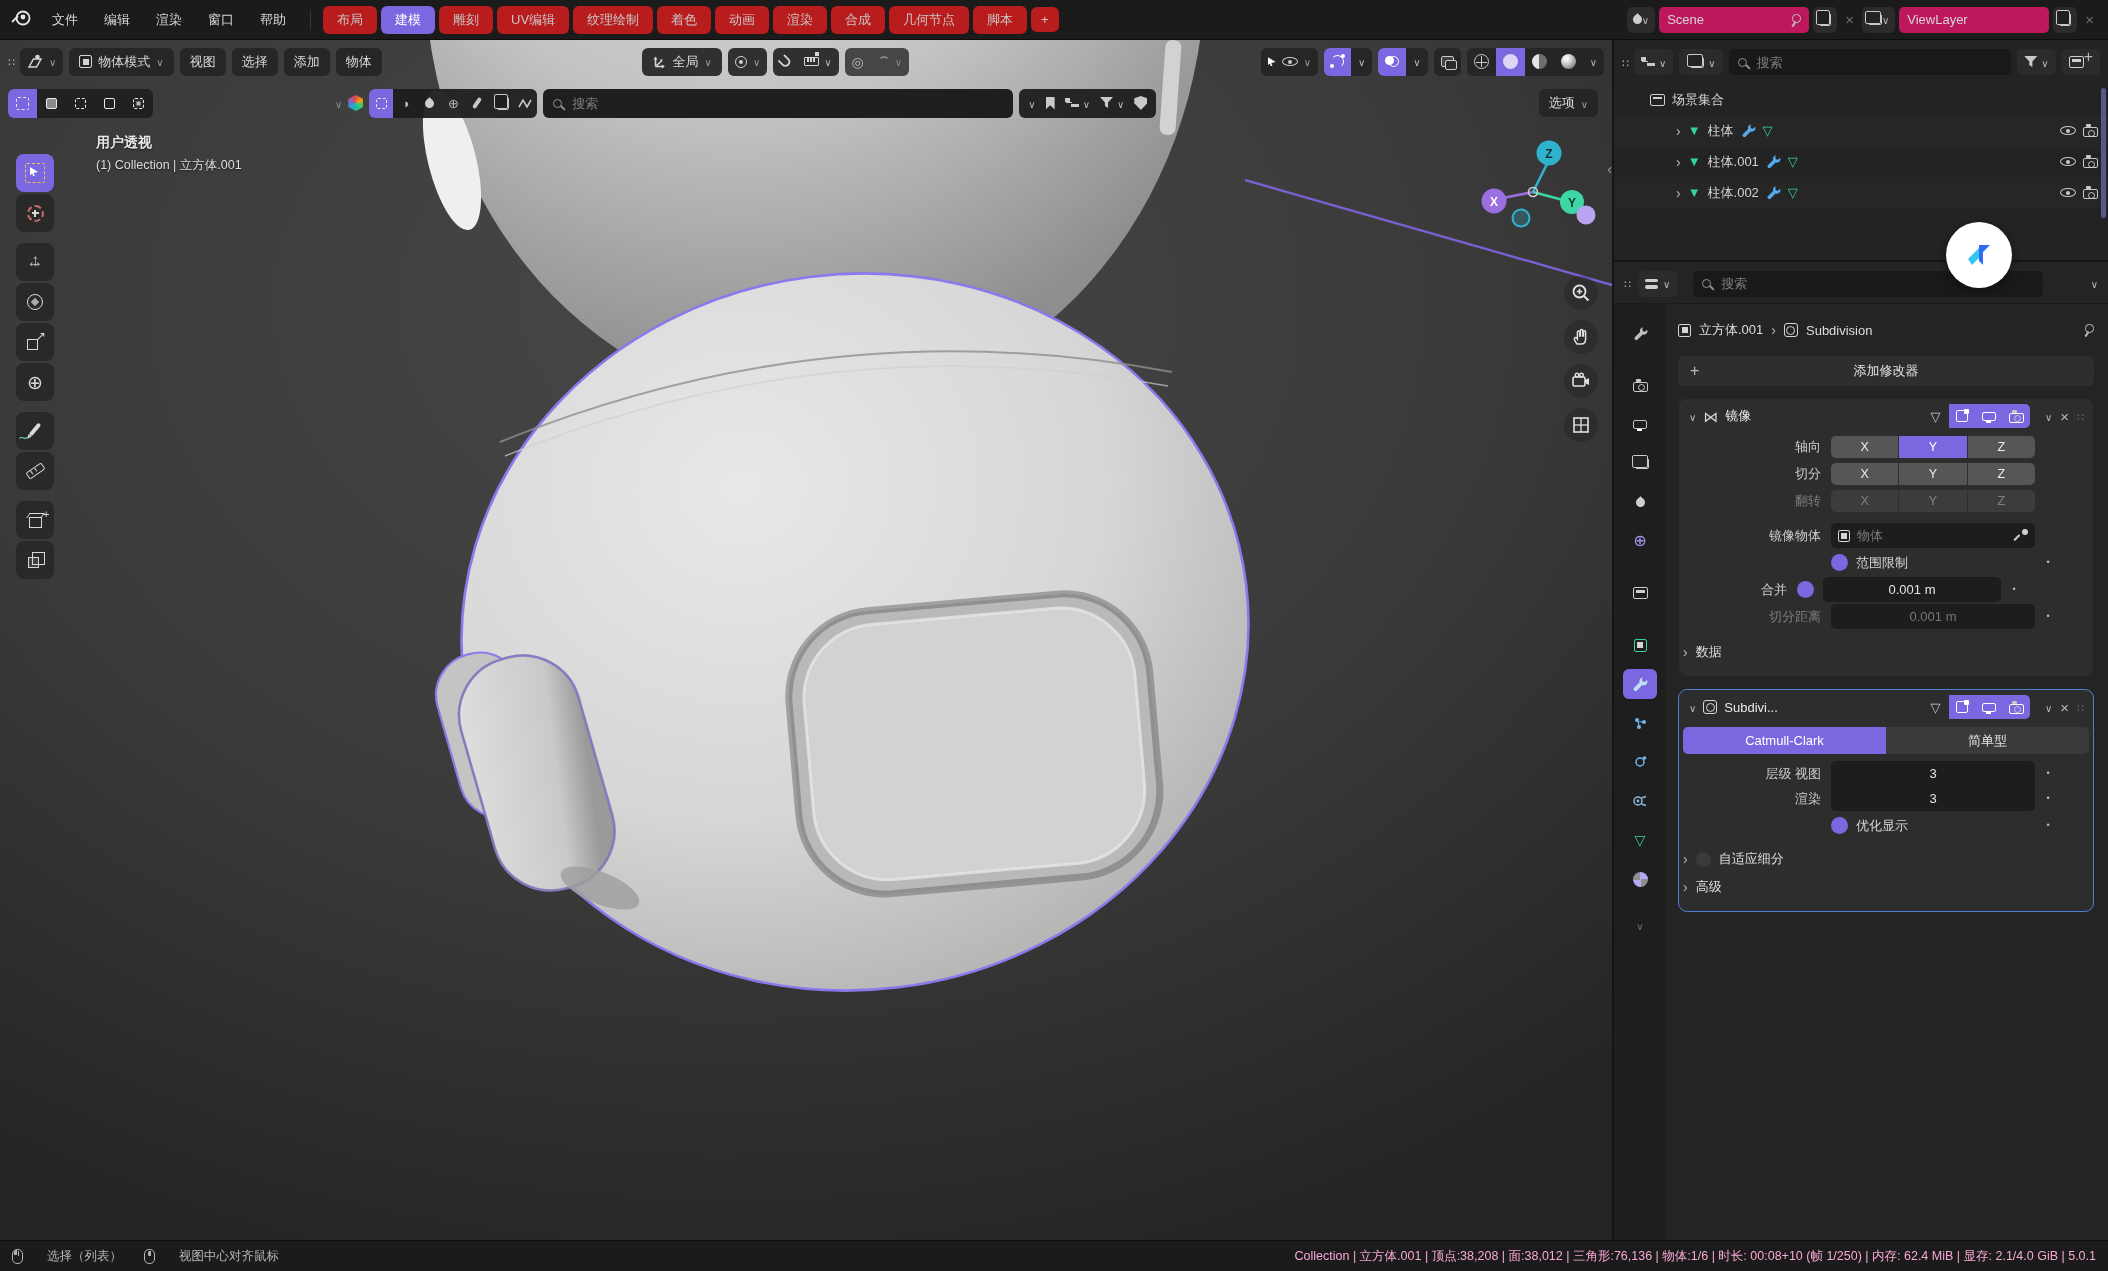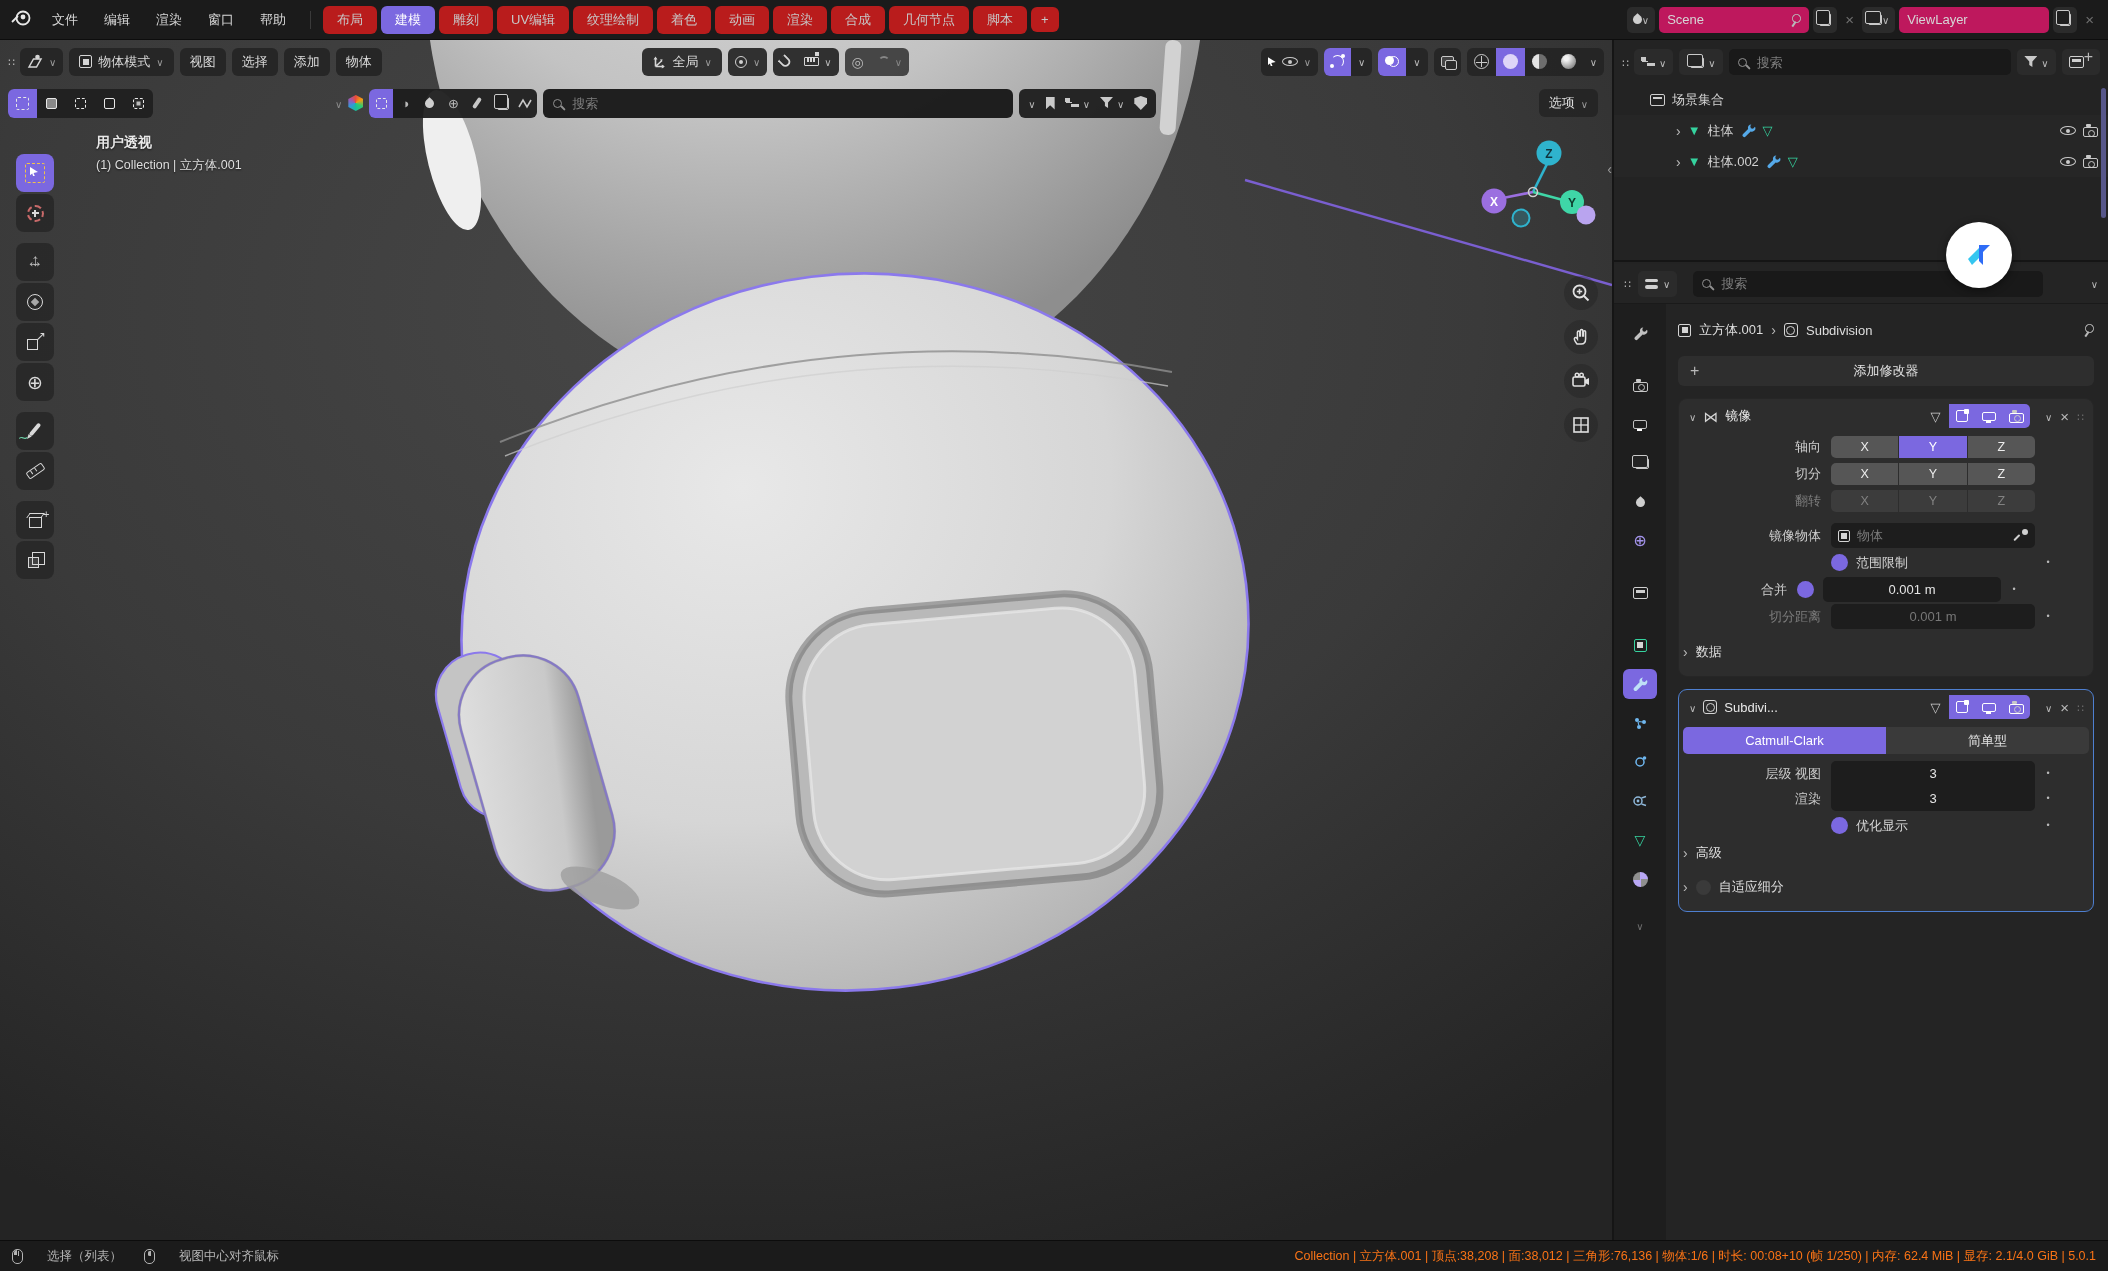--- a/index.html
+++ b/index.html
@@ -218,21 +218,21 @@
   .ccirc.off{background:#3a3a3a;}
   .subhead{display:flex;align-items:center;gap:8px;height:28px;color:#dedede;padding-left:4px;}
   .segbtn{display:flex;height:27px;border-radius:5px;overflow:hidden;background:#3a3a3a;margin:3px 4px 6px 4px;}
   .segbtn>span{flex:1;display:flex;align-items:center;justify-content:center;color:#e3e3e3;}
   .segbtn>span.on{background:#7b68e0;color:#fff;}
   .applogo{position:absolute;left:332px;top:182px;width:66px;height:66px;border-radius:50%;background:#fff;z-index:40;display:flex;align-items:center;justify-content:center;box-shadow:0 2px 8px rgba(0,0,0,.45);}
 
   
   .statusbar{position:absolute;left:0;top:1240px;width:2108px;height:31px;background:#1b1b1b;border-top:1px solid #0c0c0c;display:flex;align-items:center;padding:0 12px;gap:22px;color:#b8b8b8;font-size:12.5px;}
   .sb-item{display:flex;align-items:center;gap:24px;}
-  .sb-right{margin-left:auto;color:#f97316;white-space:nowrap;}
+  .sb-right{margin-left:auto;color:#f9a8d4;white-space:nowrap;}
   svg text{font-family:"Liberation Sans","DejaVu Sans",sans-serif;}
 </style>
 </head>
 <body>
 
 <div class="app">
 
   <div class="topbar">
     <span class="ic" style="margin-right:6px;">
       <svg width="22" height="18" viewBox="0 0 22 18">
@@ -640,20 +640,32 @@
         <span class="g g-trif mesh-tri"></span>
         <span class="name">柱体</span>
         <svg width="15" height="15" viewBox="0 0 16 16">
             <path d="M11 1.5a3.6 3.6 0 0 0-3.4 4.8L2.2 11.7a1.9 1.9 0 1 0 2.7 2.7l5.4-5.4A3.6 3.6 0 0 0 14.9 4l-2.1 2.1-2.3-.6-.6-2.3z" fill="#55a9e8"></path>
           </svg>
         <span class="g g-trio mesh-tri-o"></span>
         <span class="ol-spacer"></span>
         <span class="ic i-eye"></span>
         <span class="ic i-cam"></span>
       </div>
+      <div class="ol-row" style="padding-left:62px;">
+        <span class="g g-chevr"></span>
+        <span class="g g-trif mesh-tri"></span>
+        <span class="name">柱体.001</span>
+        <svg width="15" height="15" viewBox="0 0 16 16">
+            <path d="M11 1.5a3.6 3.6 0 0 0-3.4 4.8L2.2 11.7a1.9 1.9 0 1 0 2.7 2.7l5.4-5.4A3.6 3.6 0 0 0 14.9 4l-2.1 2.1-2.3-.6-.6-2.3z" fill="#55a9e8"></path>
+          </svg>
+        <span class="g g-trio mesh-tri-o"></span>
+        <span class="ol-spacer"></span>
+        <span class="ic i-eye"></span>
+        <span class="ic i-cam"></span>
+      </div>
       <div class="ol-row alt" style="padding-left:62px;">
         <span class="g g-chevr"></span>
         <span class="g g-trif mesh-tri"></span>
         <span class="name">柱体.002</span>
         <svg width="15" height="15" viewBox="0 0 16 16">
             <path d="M11 1.5a3.6 3.6 0 0 0-3.4 4.8L2.2 11.7a1.9 1.9 0 1 0 2.7 2.7l5.4-5.4A3.6 3.6 0 0 0 14.9 4l-2.1 2.1-2.3-.6-.6-2.3z" fill="#55a9e8"></path>
           </svg>
         <span class="g g-trio mesh-tri-o"></span>
         <span class="ol-spacer"></span>
         <span class="ic i-eye"></span>
@@ -928,28 +940,28 @@
               <span class="ctrl">
                   <span class="chkrow">
                 <span class="ccirc"></span>
                 <span>优化显示</span>
               </span>
                 </span>
               <span class="anim">
                   <span class="g g-dot"></span>
                 </span>
             </div>
-            <div class="subhead">
-              <span class="g g-chevr"></span>
-              <span>高级</span>
-            </div>
             <div class="subhead" style="margin-top:6px;">
               <span class="g g-chevr"></span>
               <span class="ccirc off" style="width:15px;height:15px;"></span>
               <span>自适应细分</span>
+            </div>
+            <div class="subhead">
+              <span class="g g-chevr"></span>
+              <span>高级</span>
             </div>
           </div>
         </div>
       </div>
     </div>
   </div>
 
   <div class="statusbar">
     <span class="sb-item">
       <span class="ic i-mouse m-left"></span>

